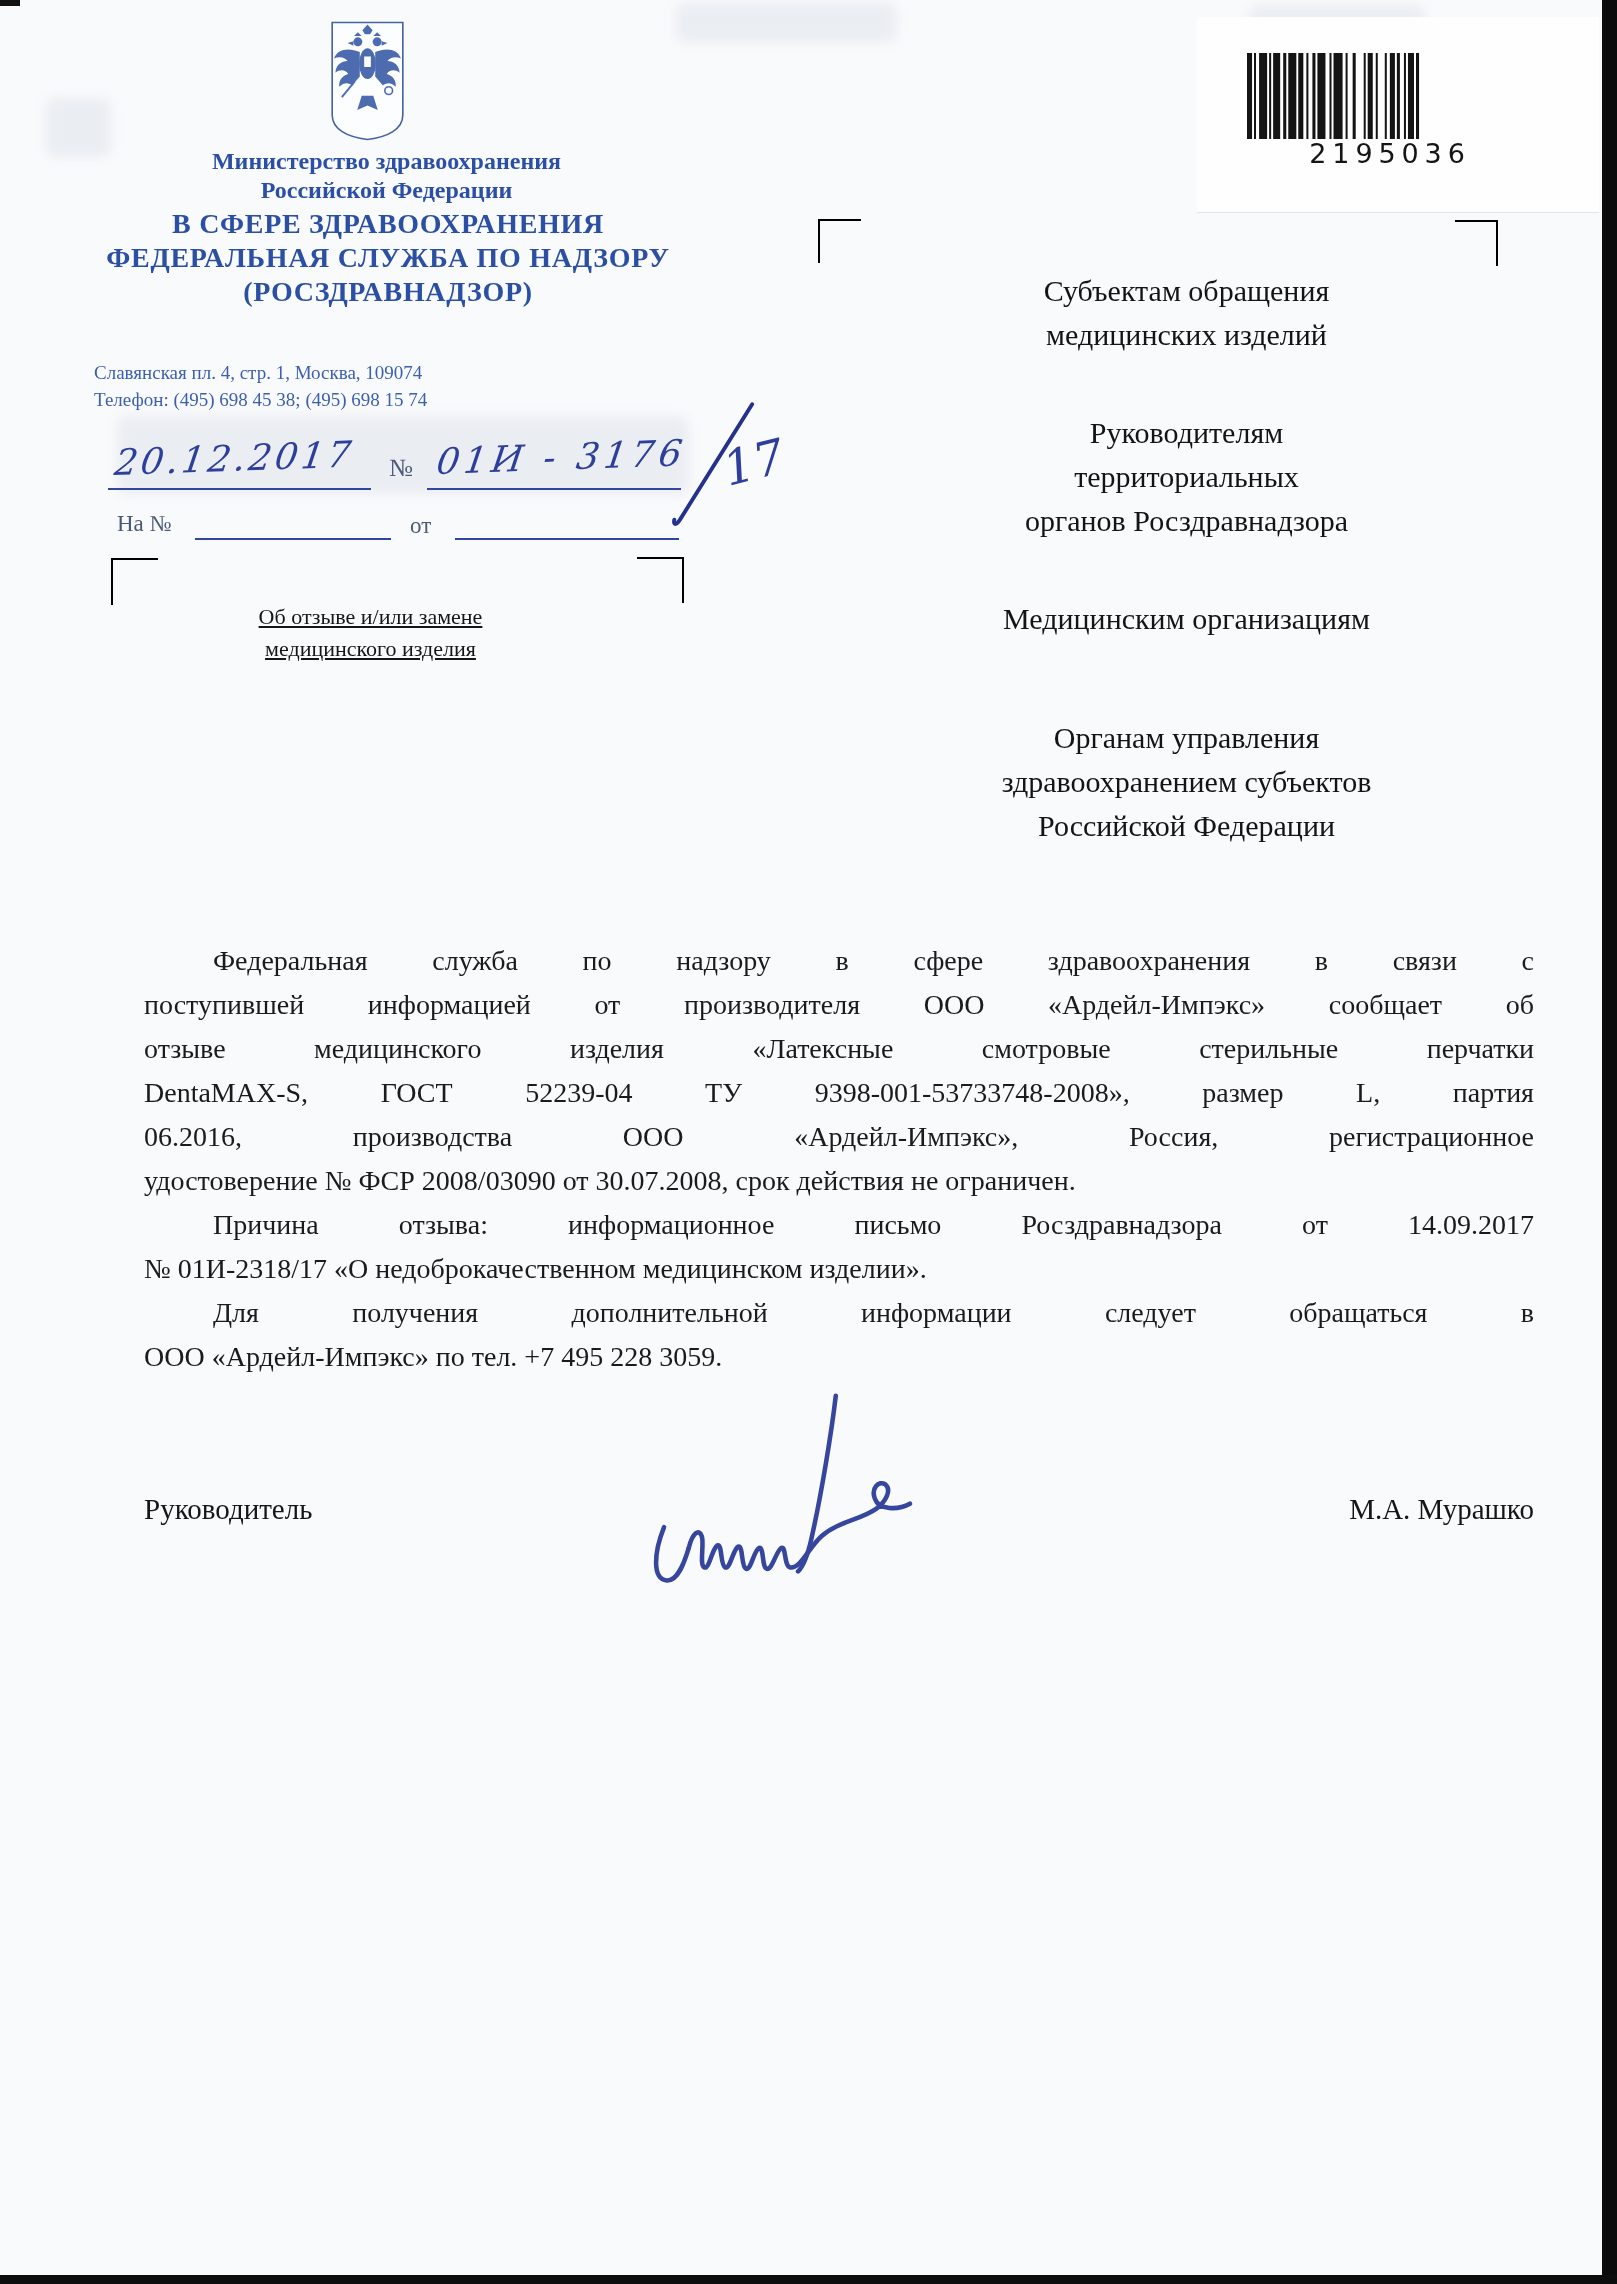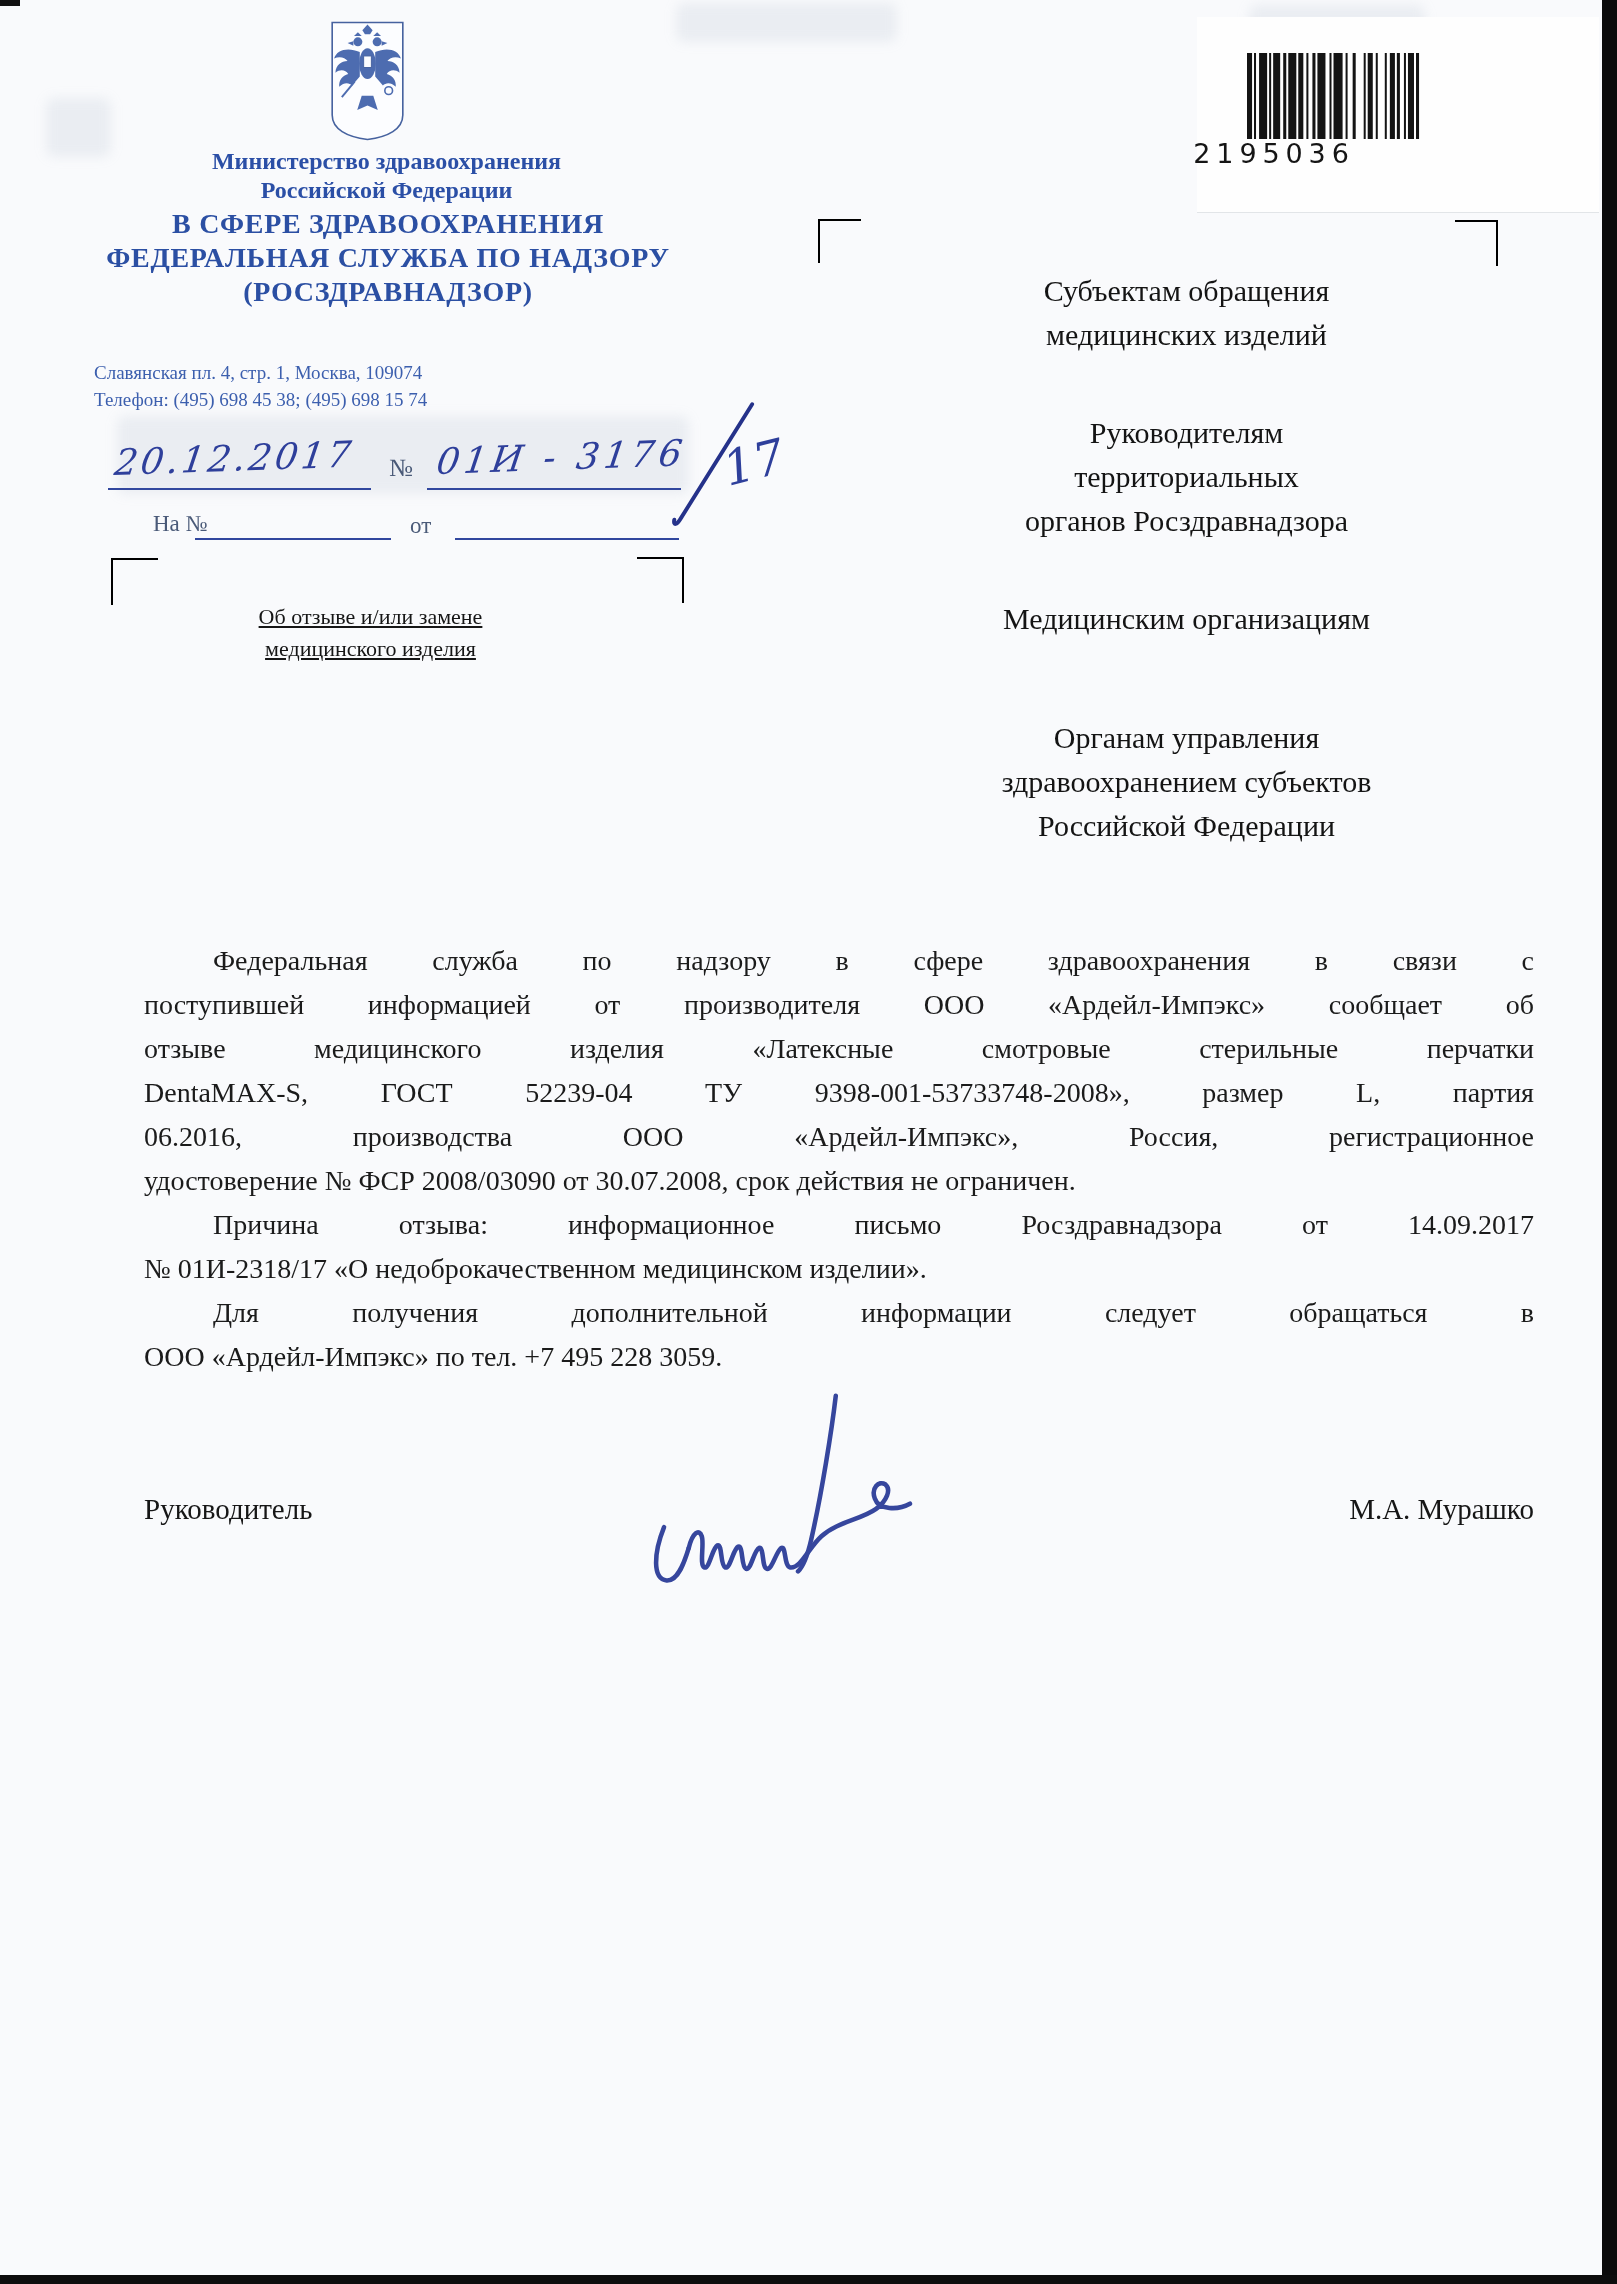--- a/index.html
+++ b/index.html
@@ -19,32 +19,32 @@
   .ministry{left:94px;top:147px;width:585px;text-align:center;font-weight:bold;
     font-size:24px;line-height:29px;color:#2b4fa6;}
   .service{left:68px;top:207px;width:640px;text-align:center;font-weight:bold;
     font-size:28px;line-height:34px;color:#2b4fa3;letter-spacing:0.7px;}
   .addr{left:94px;top:359px;width:585px;text-align:left;
     font-size:19px;line-height:27px;color:#3c5fae;}
   
   .sticker{left:1197px;top:17px;width:402px;height:195px;background:#fefefe;
     border-bottom:0.7px solid #e2e5e8;}
   .barcode-svg{left:1247px;top:53px;width:196px;height:86px;}
-  .barcode-num{left:1164px;top:138px;width:220px;text-align:center;
+  .barcode-num{left:1280px;top:138px;width:220px;text-align:center;
     font-family:"DejaVu Sans", sans-serif;font-size:27px;letter-spacing:5.9px;color:#151515;}
   
   .hand{font-family:"DejaVu Serif", serif;font-style:italic;color:#2e3f9b;
     transform:rotate(-2deg) skewX(-10deg);transform-origin:left bottom;display:inline-block;}
   .hand-date{left:112px;top:442px;font-size:36px;letter-spacing:3.3px;}
   .hand-number{left:434px;top:441px;font-size:36px;letter-spacing:4.6px;}
   .numero{left:389px;top:454px;font-size:25px;color:#4a5a78;}
   .uline{height:0;border-top:2.6px solid #31479e;}
   .u-date{left:108px;top:488px;width:263px;}
   .u-num{left:427px;top:488px;width:254px;}
-  .na-label{left:117px;top:511px;font-size:23px;color:#4a5a78;margin-left:36px;}
+  .na-label{left:117px;top:511px;font-size:23px;color:#4a5a78;}
   .ot-label{left:410px;top:513px;font-size:23px;color:#4a5a78;}
   .u-na{left:195px;top:538px;width:196px;border-top-width:2px;}
   .u-ot{left:455px;top:538px;width:224px;border-top-width:2.6px;}
   .slash-svg{left:656px;top:399px;width:130px;height:133px;}
   
   .bk{border-color:#55667f;}
   .bk-blue{border-color:#7286a6;}
   .bk-h{height:0;border-top:2.6px solid;}
   .bk-v{width:0;border-left:2.6px solid;}
   

